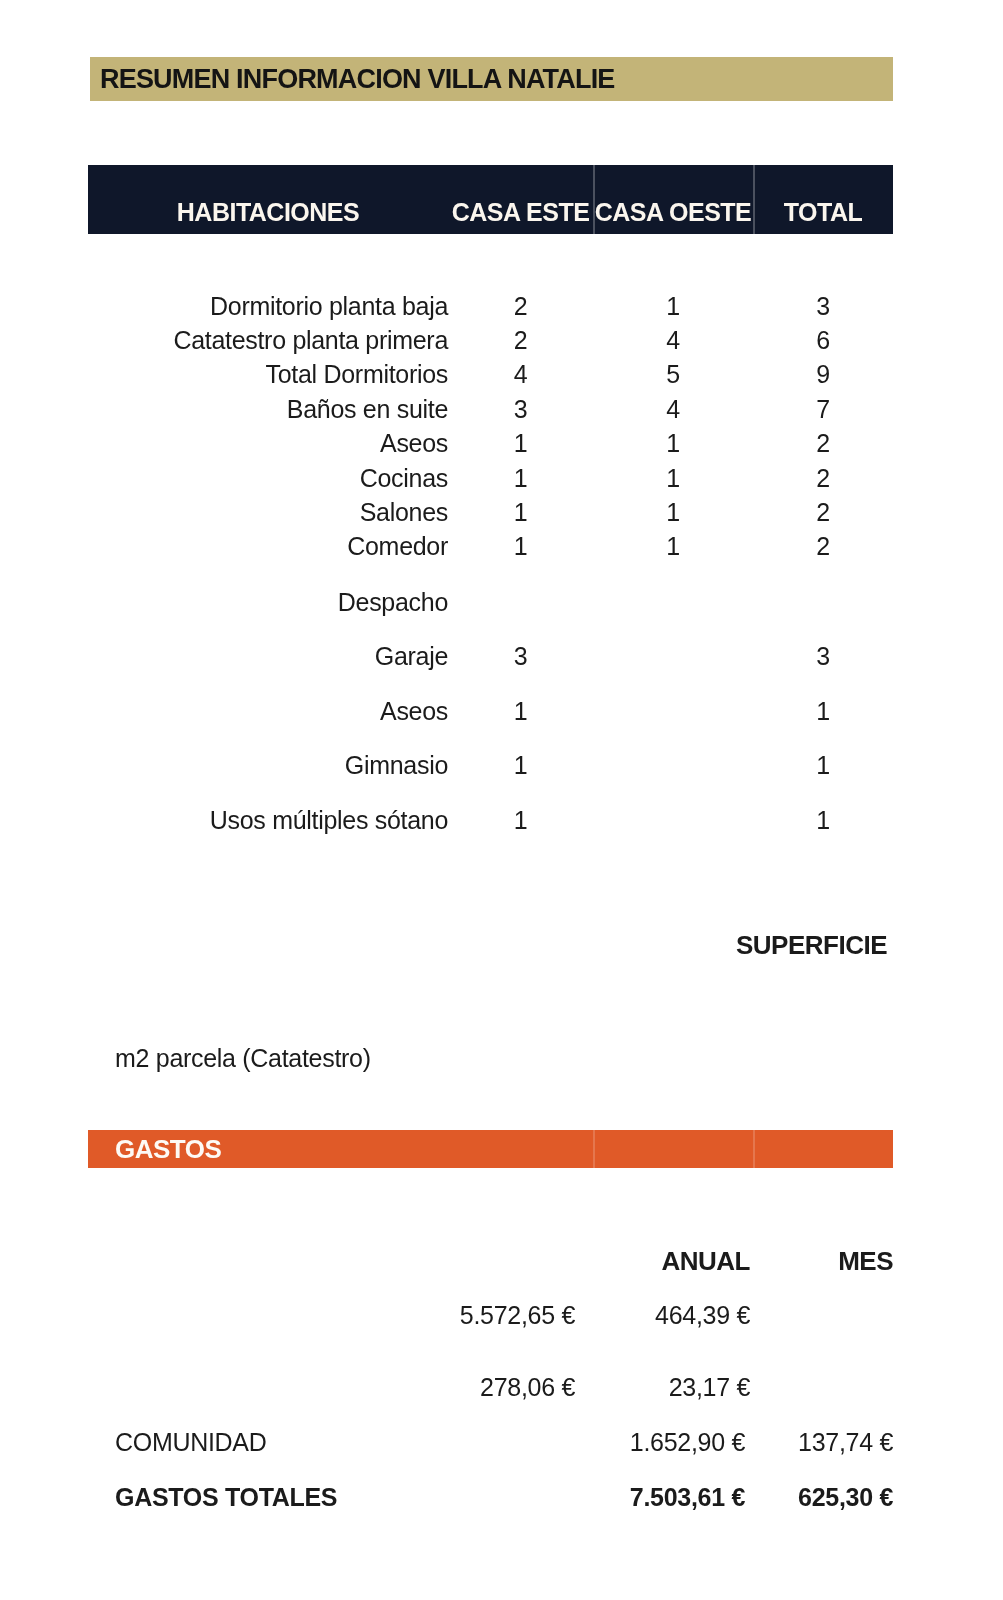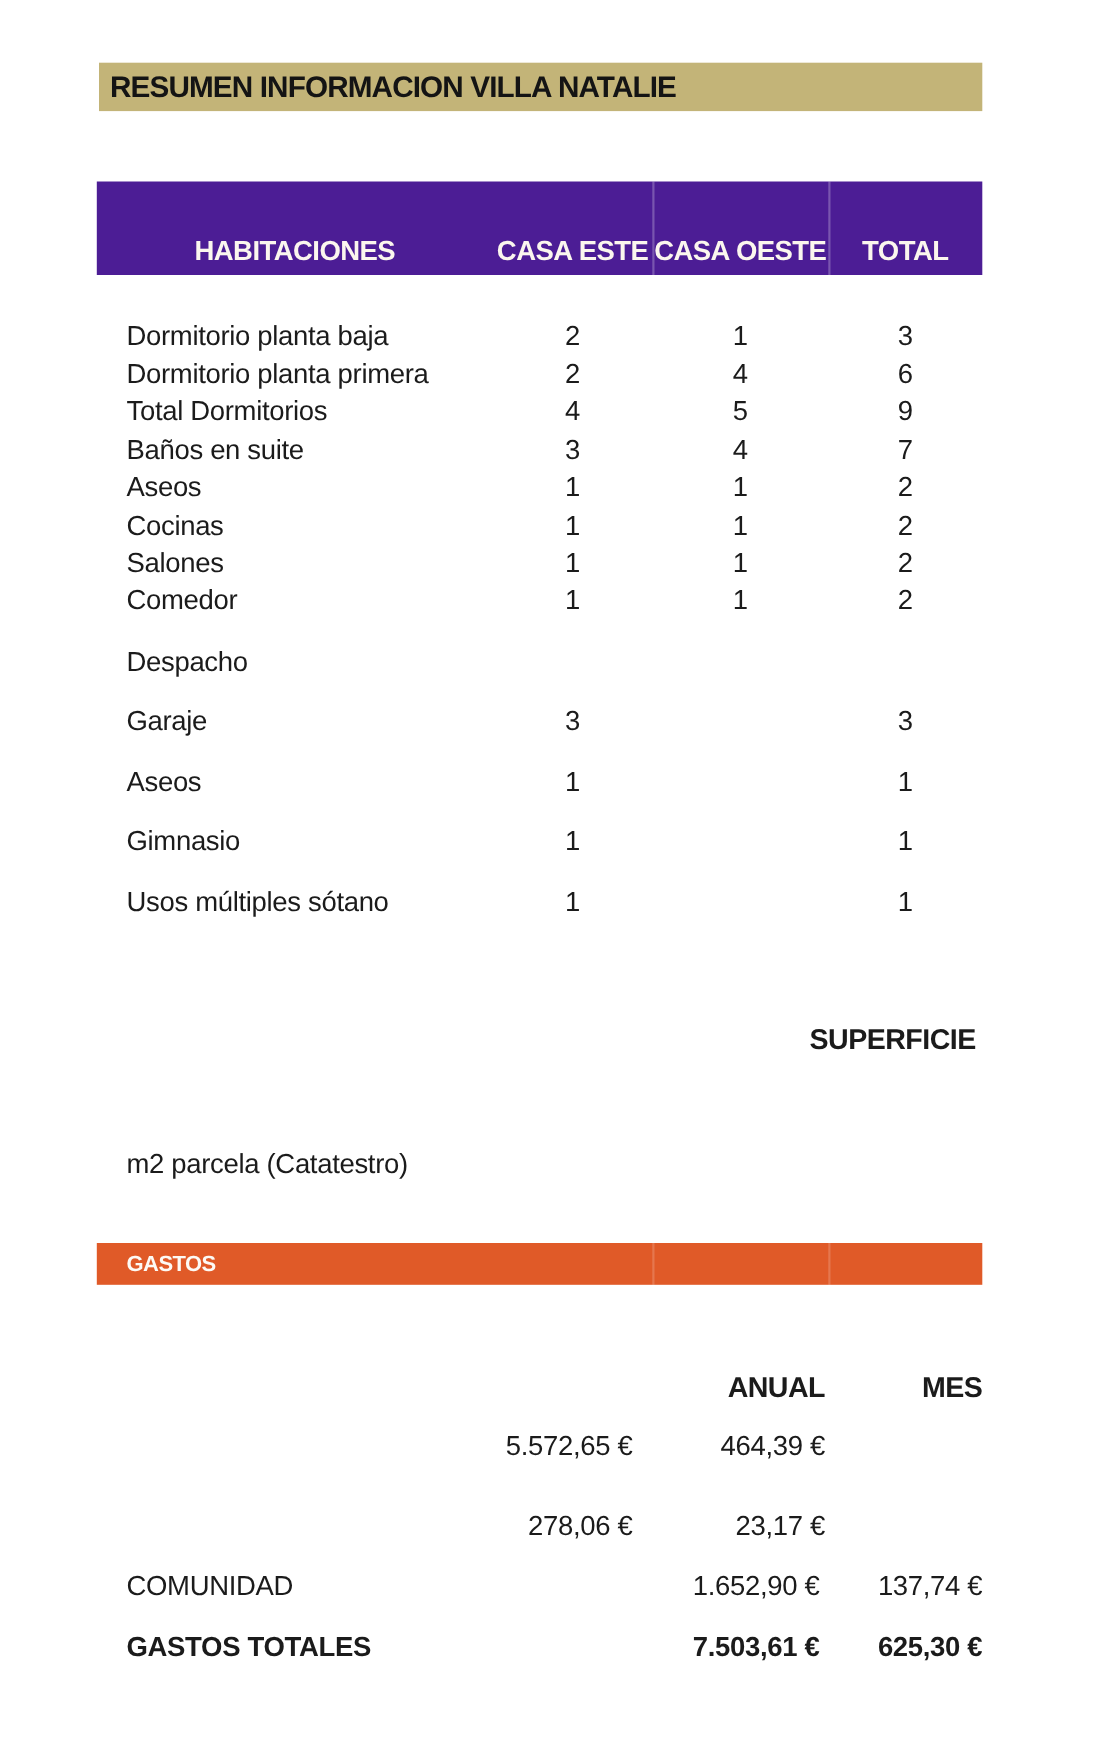--- a/index.html
+++ b/index.html
@@ -19,43 +19,43 @@
     position:absolute; left:90px; top:57px; width:803px; height:44px;
     background:#C3B478;
     display:flex; align-items:center;
     padding-left:10px;
     font-size:27px; font-weight:bold; color:#141414;
     letter-spacing:-0.8px;
   }
 
   
   .rooms-header {
-    position:absolute; left:88px; top:165px; width:805px; height:85px;
-    background:#4c1d95;
+    position:absolute; left:88px; top:165px; width:805px; height:69px;
+    background:#0f172a;
     display:grid; grid-template-columns:360px 145px 160px 140px;
     align-items:end;
     padding-bottom:7px;
     color:#FBF6EE; font-weight:bold; font-size:25px;
     letter-spacing:-0.5px;
   }
   .rooms-header .hcell { text-align:center; white-space:nowrap; }
   .vdiv {
     position:absolute; top:0; width:2px; height:100%;
     background:rgba(255,255,255,0.25);
   }
   .vdiv.d1 { left:505px; }
   .vdiv.d2 { left:665px; }
 
   
   .rgrid {
     display:grid; grid-template-columns:360px 145px 160px 140px;
     align-items:center;
     font-size:25px;
   }
-  .rgrid .lbl { padding-left:27px; white-space:nowrap; }
+  .rgrid .lbl { padding-left:27px; white-space:nowrap;text-align:right; }
   .rgrid .num { text-align:center; }
 
   .rooms-rows { position:absolute; left:88px; top:289px; width:805px; }
   .rooms-rows .rgrid { height:34.4px; }
 
   .fac-rows { position:absolute; left:88px; top:575px; width:805px; }
   .fac-rows .rgrid { height:54.5px; }
 
   
   .sup-header {
@@ -73,21 +73,21 @@
   .sup-row .val { text-align:right; }
   .sup-row.r1 { top:988px; }
   .sup-row.r2 { top:1042px; }
 
   
   .gastos-bar {
     position:absolute; left:88px; top:1130px; width:805px; height:38px;
     background:#E05A28;
     display:flex; align-items:center;
     padding-left:27px;
-    color:#FDFAF5; font-weight:bold; font-size:20px;
+    color:#FDFAF5; font-weight:bold; font-size:26px;
     letter-spacing:-0.5px;
   }
   .gastos-bar .vdiv { background:rgba(255,255,255,0.18); }
 
   
   .ggrid {
     position:absolute; left:88px; width:805px; height:34px;
     display:grid; grid-template-columns:492px 170px 143px;
     align-items:center; font-size:25px;
   }
@@ -120,21 +120,21 @@
   </div>
 
   <div class="rooms-rows">
     <div class="rgrid">
       <div class="lbl">Dormitorio planta baja</div>
       <div class="num">2</div>
       <div class="num">1</div>
       <div class="num">3</div>
     </div>
     <div class="rgrid">
-      <div class="lbl">Dormitorio planta primera</div>
+      <div class="lbl">Catatestro planta primera</div>
       <div class="num">2</div>
       <div class="num">4</div>
       <div class="num">6</div>
     </div>
     <div class="rgrid">
       <div class="lbl">Total Dormitorios</div>
       <div class="num">4</div>
       <div class="num">5</div>
       <div class="num">9</div>
     </div>

